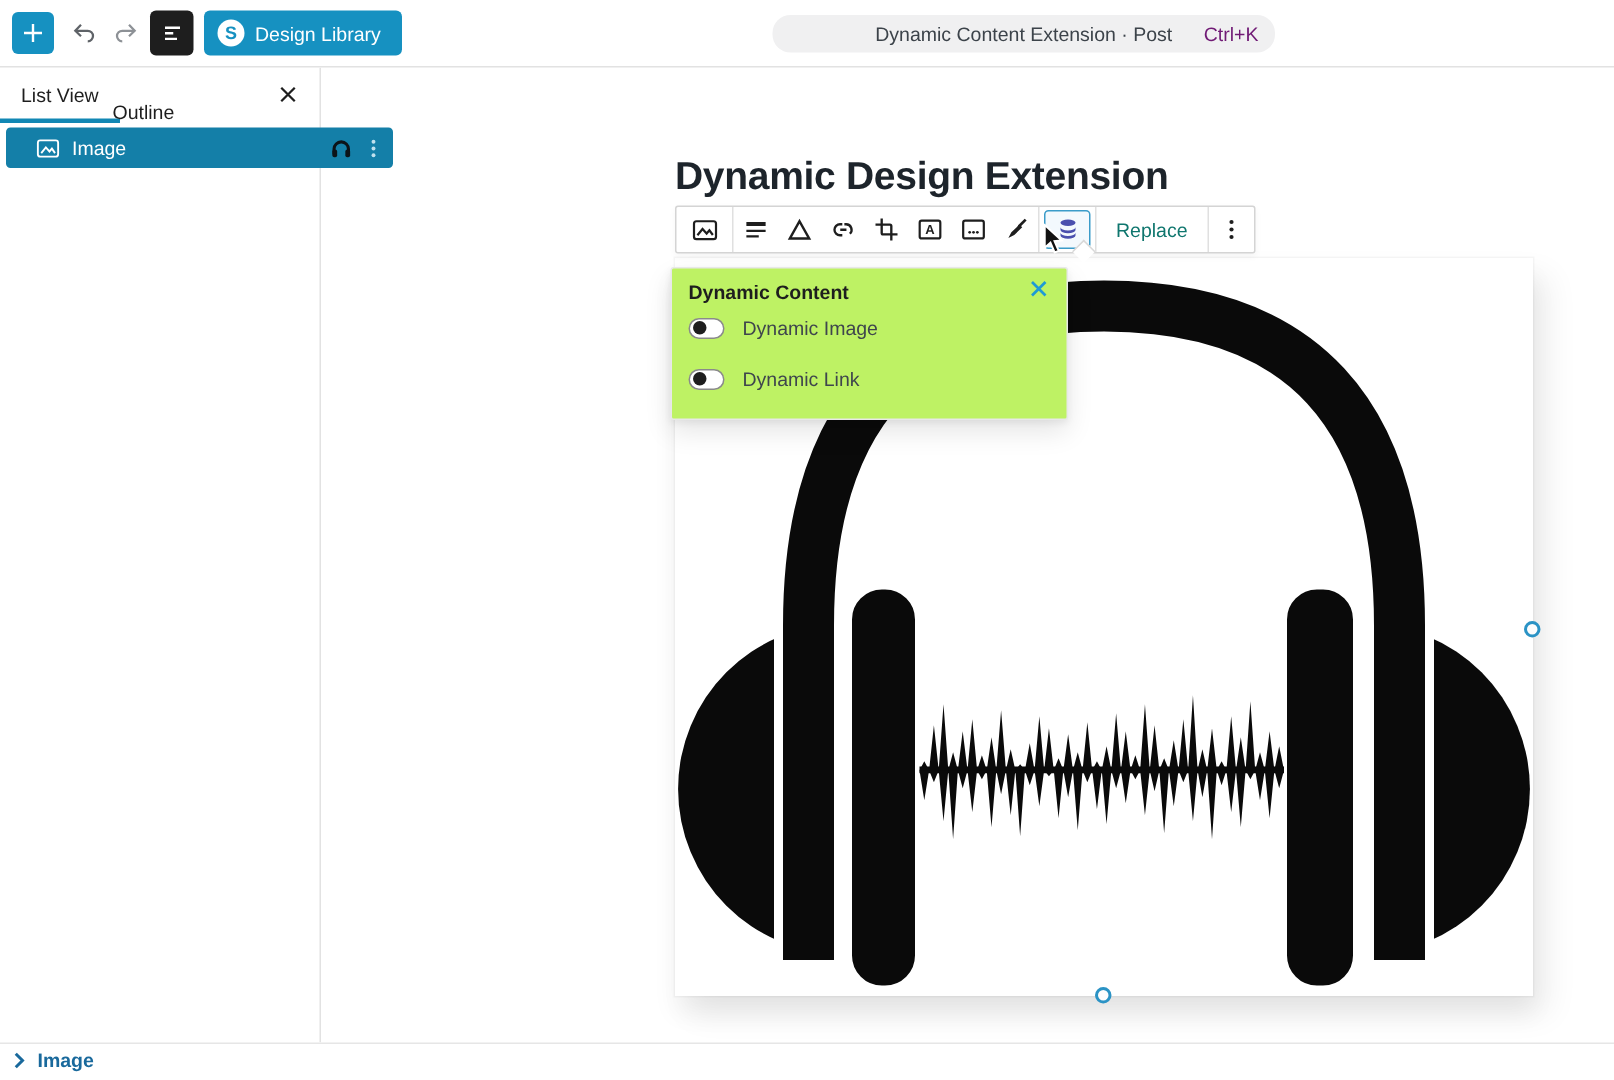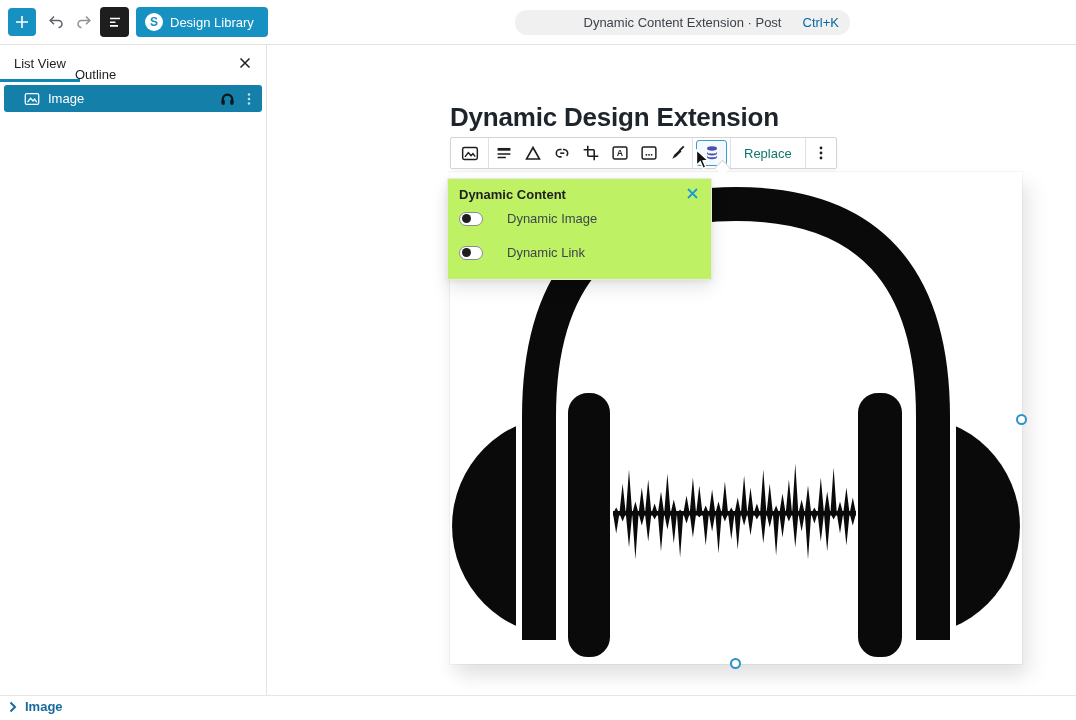--- a/index.html
+++ b/index.html
@@ -17,24 +17,24 @@
   .overview-btn { position:absolute; left:100px; top:7px; width:29px; height:30px; border-radius:4px;
                   background:#1e1e1e; display:flex; align-items:center; justify-content:center; }
   .dl-btn { position:absolute; left:136px; top:7px; height:30px; border-radius:4px; background:#1691c1;
             color:#fff; display:flex; align-items:center; gap:7px; padding:0 14px 0 9px; font-size:13px;
             font-weight:500; }
   .dl-logo { width:18px; height:18px; border-radius:50%; background:#fff; color:#1691c1; font-weight:700;
              font-size:12px; display:flex; align-items:center; justify-content:center; }
   .cmd-bar { position:absolute; left:515px; top:10px; width:335px; height:25px; background:#f0f0f1;
              border-radius:12px; display:flex; align-items:center; justify-content:center; font-size:13px;
              color:#3c434a; }
-  .cmd-short { position:absolute; right:11px; top:5px; color:#0369a1; font-size:13px;margin-left:28px; }
-
-  
-  .sidebar { position:absolute; left:0; top:45px; width:267px; height:650px; background:#fff;
+  .cmd-short { position:absolute; right:11px; top:5px; color:#701a75; font-size:13px;margin-left:28px; }
+
+  
+  .sidebar { position:absolute; left:0; top:45px; width:214px; height:650px; background:#fff;
              border-right:1px solid #e2e2e2; z-index:30; }
   .lv-tabs { position:absolute; left:0; top:0; width:100%; height:37px; }
   .lv-tab { position:absolute; top:0; height:37px; display:flex; align-items:center; font-size:13px;
             color:#1e1e1e; }
   .lv-tab.active::after { content:""; position:absolute; left:0; right:0; bottom:0; height:3px;
                           background:#1187b4; }
   .panel-close { position:absolute; right:14px; top:11px; width:14px; height:14px; }
   .lv-row { position:absolute; left:4px; top:40px; width:258px; height:27px; background:#147fa8;
             border-radius:3px; display:flex; align-items:center; color:#fff; font-size:13px; }
   .lv-row .blk-label { margin-left:7px; font-weight:500; }
@@ -67,21 +67,21 @@
   .popover-caret { position:absolute; left:717px; top:162px; width:11px; height:11px; background:#fff;
                    transform:rotate(45deg); border-left:1px solid #d8d8d8; border-top:1px solid #d8d8d8;
                    z-index:46; }
 
   
   .dc-popover { position:absolute; left:447px; top:178px; width:265px; height:102px; background:#bef264;
                 border:1px solid #e8e8e8; border-radius:2px; z-index:50;
                 box-shadow:0 8px 18px rgba(0,0,0,0.10), 0 2px 5px rgba(0,0,0,0.06);text-align:right; }
   .dc-title { position:absolute; left:11px; top:8px; font-size:13px; font-weight:700; color:#1e1e1e; }
   .dc-close { position:absolute; right:12px; top:7px; width:13px; height:13px; }
-  .dc-row { position:absolute; left:11px; display:flex; align-items:center; gap:24px; }
+  .dc-row { position:absolute; left:11px; display:flex; align-items:center; gap:12px; }
   .toggle { width:24px; height:14px; border:1.5px solid #8a8a8a; border-radius:8px; background:#fff;
             position:relative; }
   .toggle .knob { position:absolute; left:1.5px; top:1.2px; width:9.5px; height:9.5px; border-radius:50%;
                   background:#1e1e1e; }
   .dc-label { font-size:13px; color:#3f464d; }
 
   
   .footer { position:absolute; left:0; top:695px; width:1076px; height:25px; background:#fff;
             border-top:1px solid #e6e6e6; z-index:35; }
   .crumb { position:absolute; left:8px; top:3px; display:flex; align-items:center; gap:8px;

